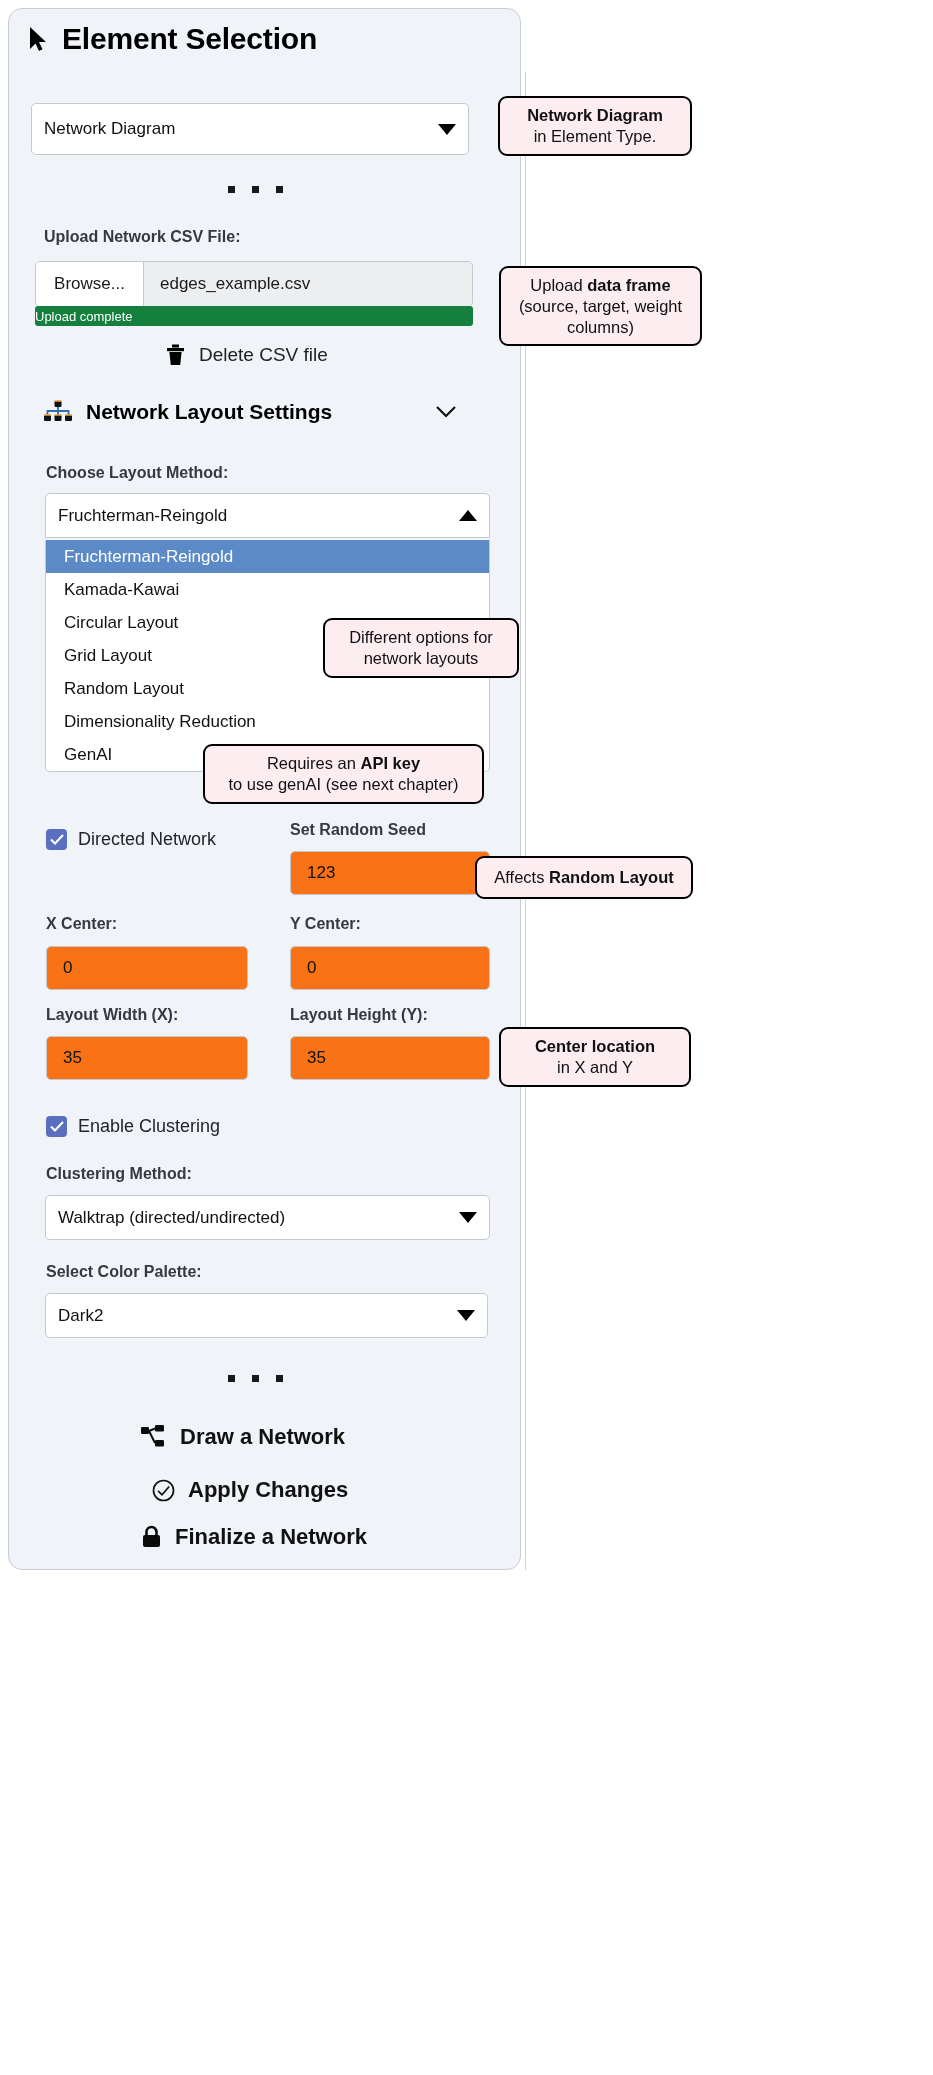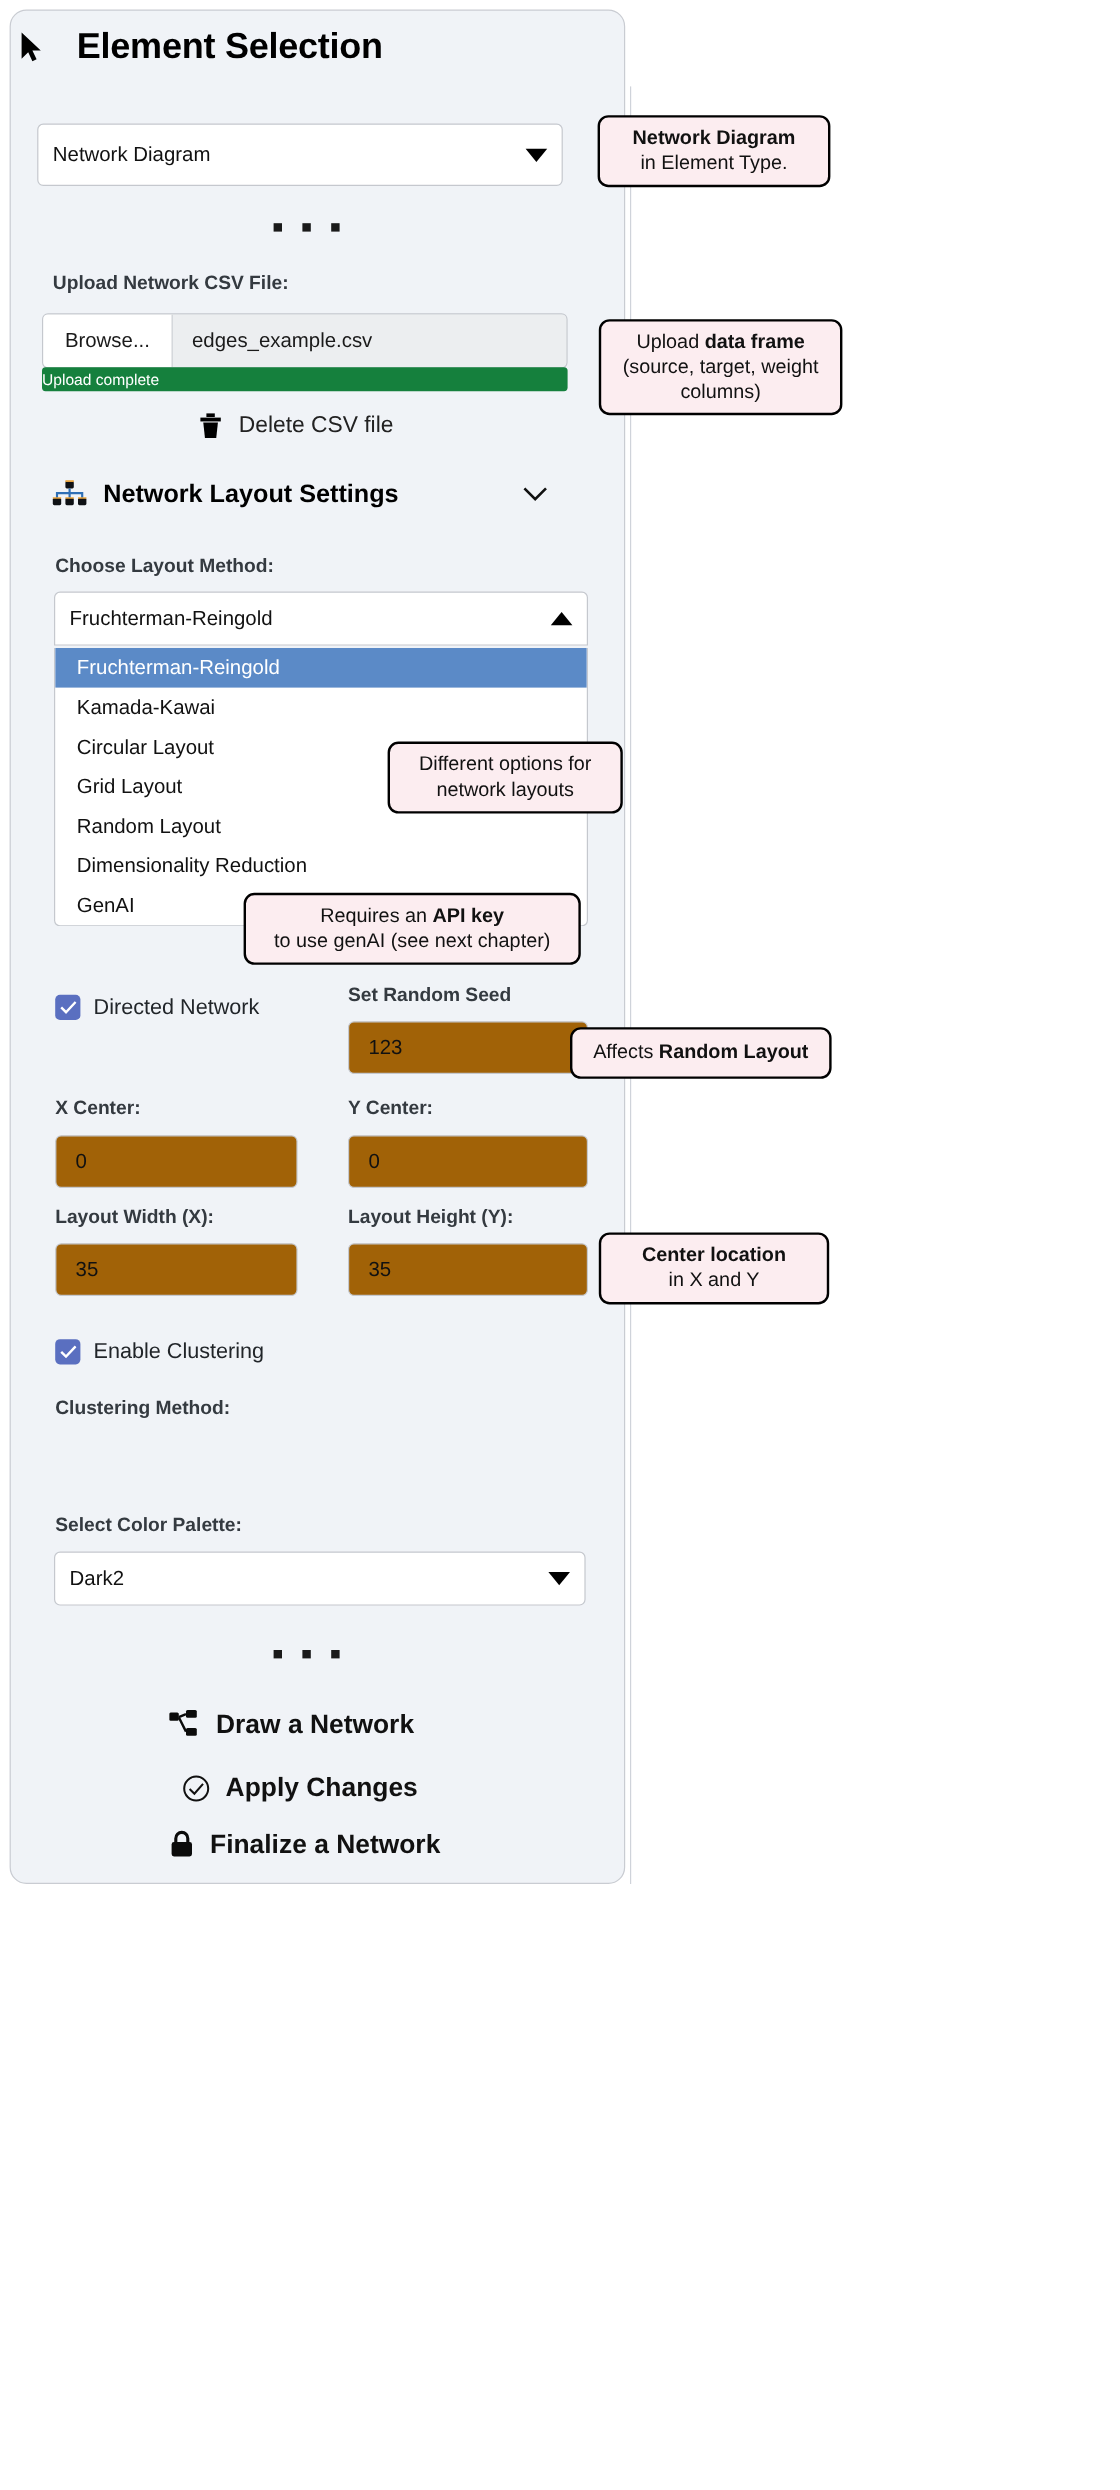--- a/index.html
+++ b/index.html
@@ -7,21 +7,21 @@
     font-family:"Liberation Sans", sans-serif; }
   #root { position:relative; width:933px; height:2075px; overflow:hidden; }
 
   
   .panel {
     position:absolute; left:8px; top:8px; width:513px; height:1562px;
     background:#f0f3f7; border:1px solid #c9ccd2; border-radius:14px;
   }
   .divider-line { position:absolute; left:525px; top:72px; width:1px; height:1498px; background:#cfd3da; }
 
-  .hdr { position:absolute; left:16px; top:22px; display:flex; align-items:center; gap:28px; }
+  .hdr { position:absolute; left:28px; top:22px; display:flex; align-items:center; gap:14px; }
   .hdr .title { font-size:30px; font-weight:bold; color:#000; letter-spacing:-0.2px;}
 
   .lbl { position:absolute; font-size:16px; font-weight:bold; color:#343a40; }
 
   .select {
     position:absolute; background:#ffffff; border:1px solid #c5c8ce; border-radius:5px;
     display:flex; align-items:center; padding:0 12px; font-size:17px; color:#111;
   }
   .select .caret { margin-left:auto; width:0;height:0; border-left:9px solid transparent;
     border-right:9px solid transparent; border-top:11px solid #000; }
@@ -54,21 +54,21 @@
   .dropopt { height:33px; display:flex; align-items:center; padding-left:18px;
      font-size:17px; color:#111; }
   .dropopt.sel { background:#5b8ac7; color:#fff; }
 
   
   .cbrow { position:absolute; display:flex; align-items:center; gap:11px; }
   .cbox { width:21px;height:21px;border-radius:4px;background:#5a6fc0;
      display:flex;align-items:center;justify-content:center; }
   .cbrow span { font-size:18px;color:#212529; }
 
-  .numinput { position:absolute; background:#a16207; border:1px solid #c5c8ce;
+  .numinput { position:absolute; background:#f97316; border:1px solid #c5c8ce;
      border-radius:5px; height:44px; display:flex;align-items:center;
      padding-left:16px; font-size:17px; color:#111; }
 
   
   .callout {
     position:absolute; background:#fcedf0; border:2px solid #000; border-radius:9px;
     padding:7px 13px; font-size:16.5px; color:#111; text-align:center; line-height:1.26;
   }
   .callout b { font-weight:bold; }
 
@@ -193,20 +193,24 @@
   <div class="cbrow" style="left:46px;top:1116px;">
     <span class="cbox">
       <svg width="14" height="11" viewBox="0 0 14 11">
           <path d="M1 5.5 L5 9.5 L13 1" stroke="#fff" stroke-width="2" fill="none"></path>
         </svg>
     </span>
     <span>Enable Clustering</span>
   </div>
 
   <div class="lbl" style="left:46px;top:1165px;">Clustering Method:</div>
+  <div class="select" style="left:45px;top:1195px;width:445px;height:45px;">
+    <span>Walktrap (directed/undirected)</span>
+    <span class="caret"></span>
+  </div>
 
   <div class="lbl" style="left:46px;top:1263px;">Select Color Palette:</div>
   <div class="select" style="left:45px;top:1293px;width:443px;height:45px;">
     <span>Dark2</span>
     <span class="caret"></span>
   </div>
 
   <div class="ellipsis" style="left:228px;top:1375px;">
     <i></i>
       <i></i>

